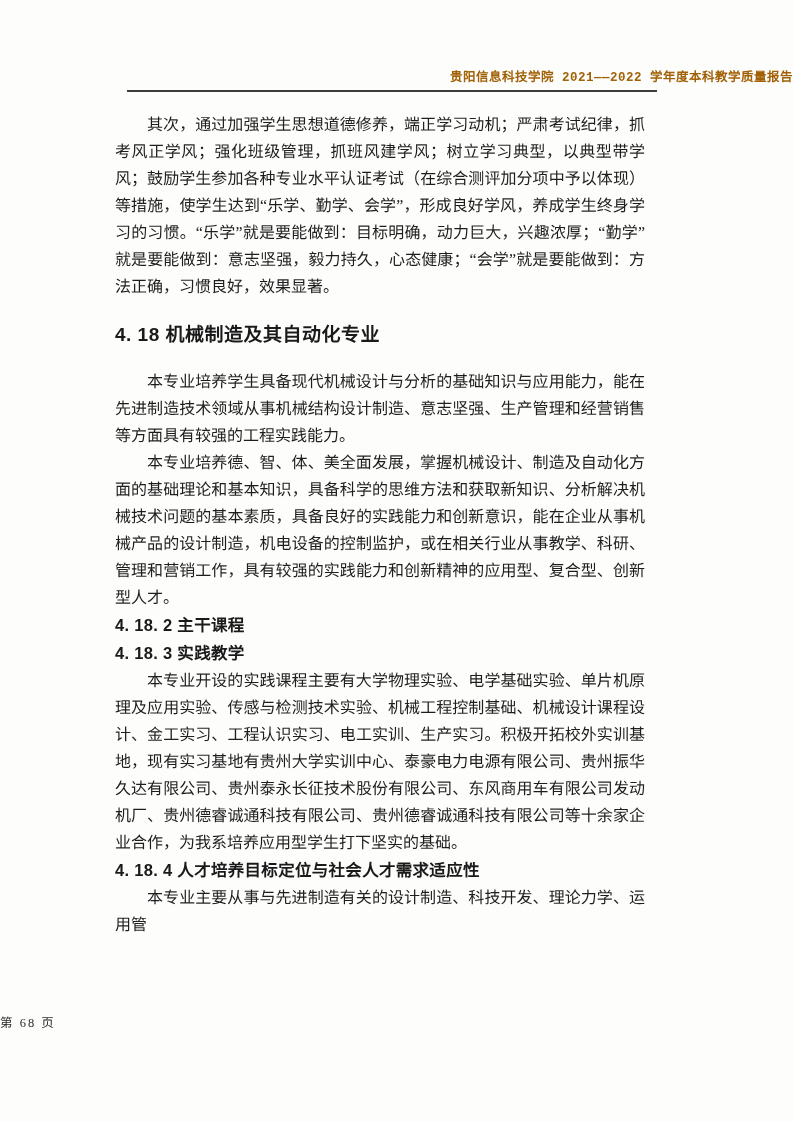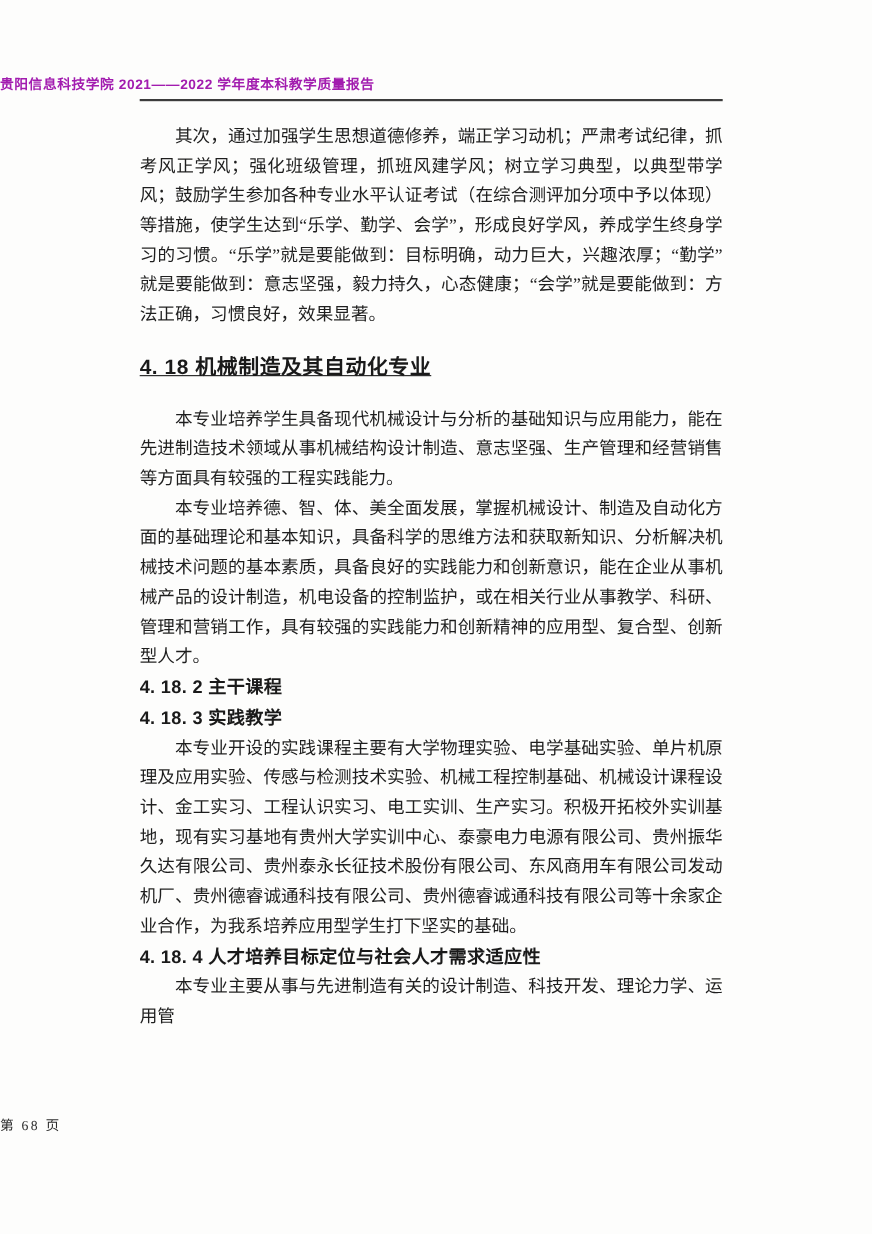--- a/index.html
+++ b/index.html
@@ -14,59 +14,58 @@
     margin: 0 auto;
     background: #fdfdfc;
     color: #1e1e1e;
     overflow: hidden;
   }
   .running-header {
     position: absolute;
     top: 66px;
     left: 0;
     right: 0;
-    text-align: left;
+    text-align: right;
     font-size: 12.5px;
     font-weight: 600;
     letter-spacing: 0.5px;
-    color: #a21caf;
-    font-family: Liberation Sans, sans-serif;
+    color: #a16207;
+    font-family: Liberation Mono, monospace;
   }
   .header-rule {
     position: absolute;
     top: 90px;
     left: 127px;
     width: 530px;
     height: 0;
     border-top: 2px solid #3c3c3c;
   }
   .content {
     position: absolute;
     top: 111px;
-    left: 127px;
+    left: 115px;
     width: 530px;
   }
   p.body-para {
     margin: 0;
     font-size: 16px;
     line-height: 27px;
     text-align: justify;
     text-justify: inter-ideograph;
     text-indent: 2em;
     color: #1e1e1e;
   }
   h2.section-heading {
     margin: 20px 0 18px 0;
     font-size: 19px;
     line-height: 30px;
     font-weight: bold;
     letter-spacing: 0.5px;
     color: #1a1a1a;
     font-family: "Liberation Sans", "DejaVu Sans", sans-serif;
-    text-decoration: underline;
   }
   h3.subsection-heading {
     margin: 0;
     font-size: 16.5px;
     line-height: 28px;
     font-weight: bold;
     letter-spacing: 0.3px;
     color: #1a1a1a;
     font-family: "Liberation Sans", "DejaVu Sans", sans-serif;
   }

